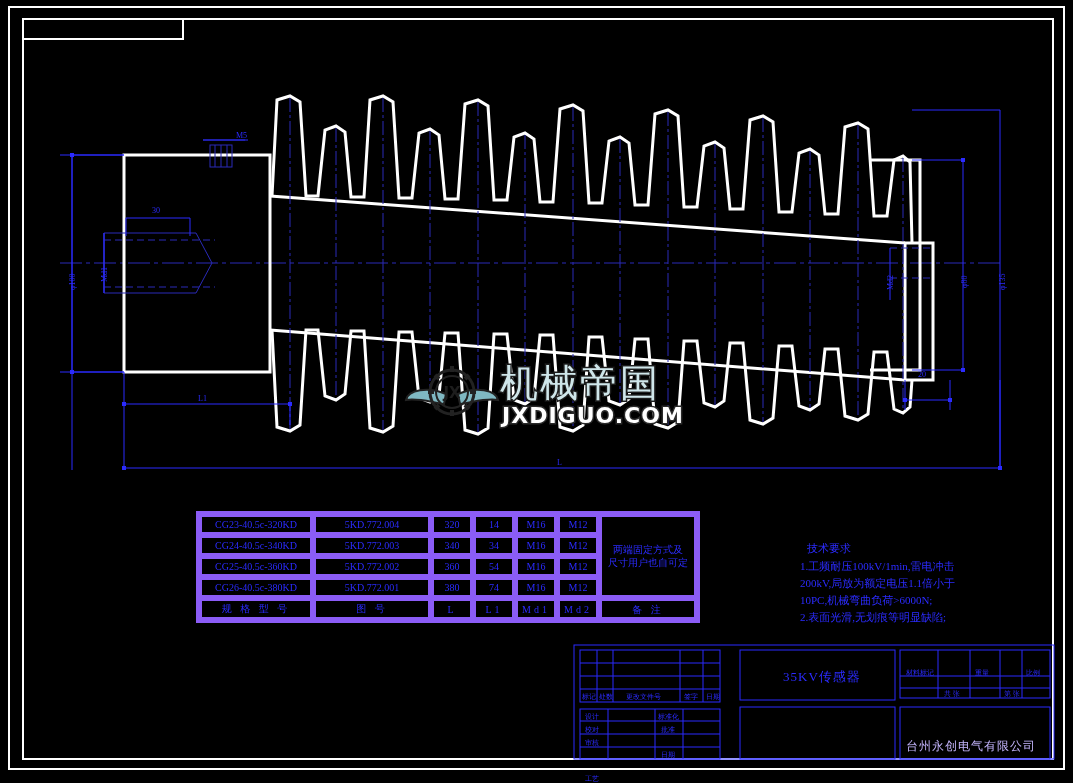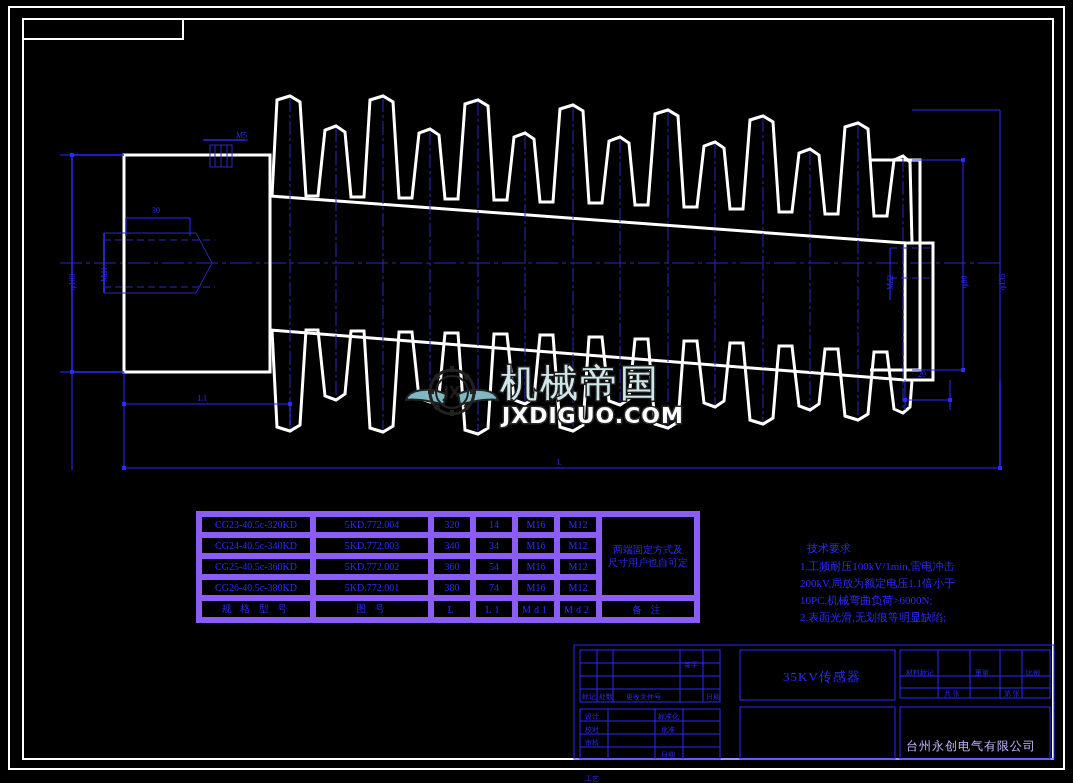--- a/index.html
+++ b/index.html
@@ -413,21 +413,21 @@
       <line x1="1000" y1="650" x2="1000" y2="698"></line>
       <line x1="1022" y1="650" x2="1022" y2="698"></line>
 
       <rect x="900" y="707" width="150" height="52"></rect>
     </g>
   </svg>
 
   <div class="tb-txt" style="left:582px; top:692px;">标记</div>
   <div class="tb-txt" style="left:599px; top:692px;">处数</div>
   <div class="tb-txt" style="left:626px; top:692px;">更改文件号</div>
-  <div class="tb-txt" style="left:684px; top:660px;">签字</div>
+  <div class="tb-txt" style="left:684px; top:692px;">签字</div>
   <div class="tb-txt" style="left:706px; top:692px;">日期</div>
 
   <div class="tb-txt" style="left:585px; top:712px;">设计</div>
   <div class="tb-txt" style="left:585px; top:725px;">校对</div>
   <div class="tb-txt" style="left:585px; top:738px;">审核</div>
   <div class="tb-txt" style="left:585px; top:774px;">工艺</div>
   <div class="tb-txt" style="left:658px; top:712px;">标准化</div>
   <div class="tb-txt" style="left:661px; top:725px;">批准</div>
   <div class="tb-txt" style="left:661px; top:750px;">日期</div>
 

